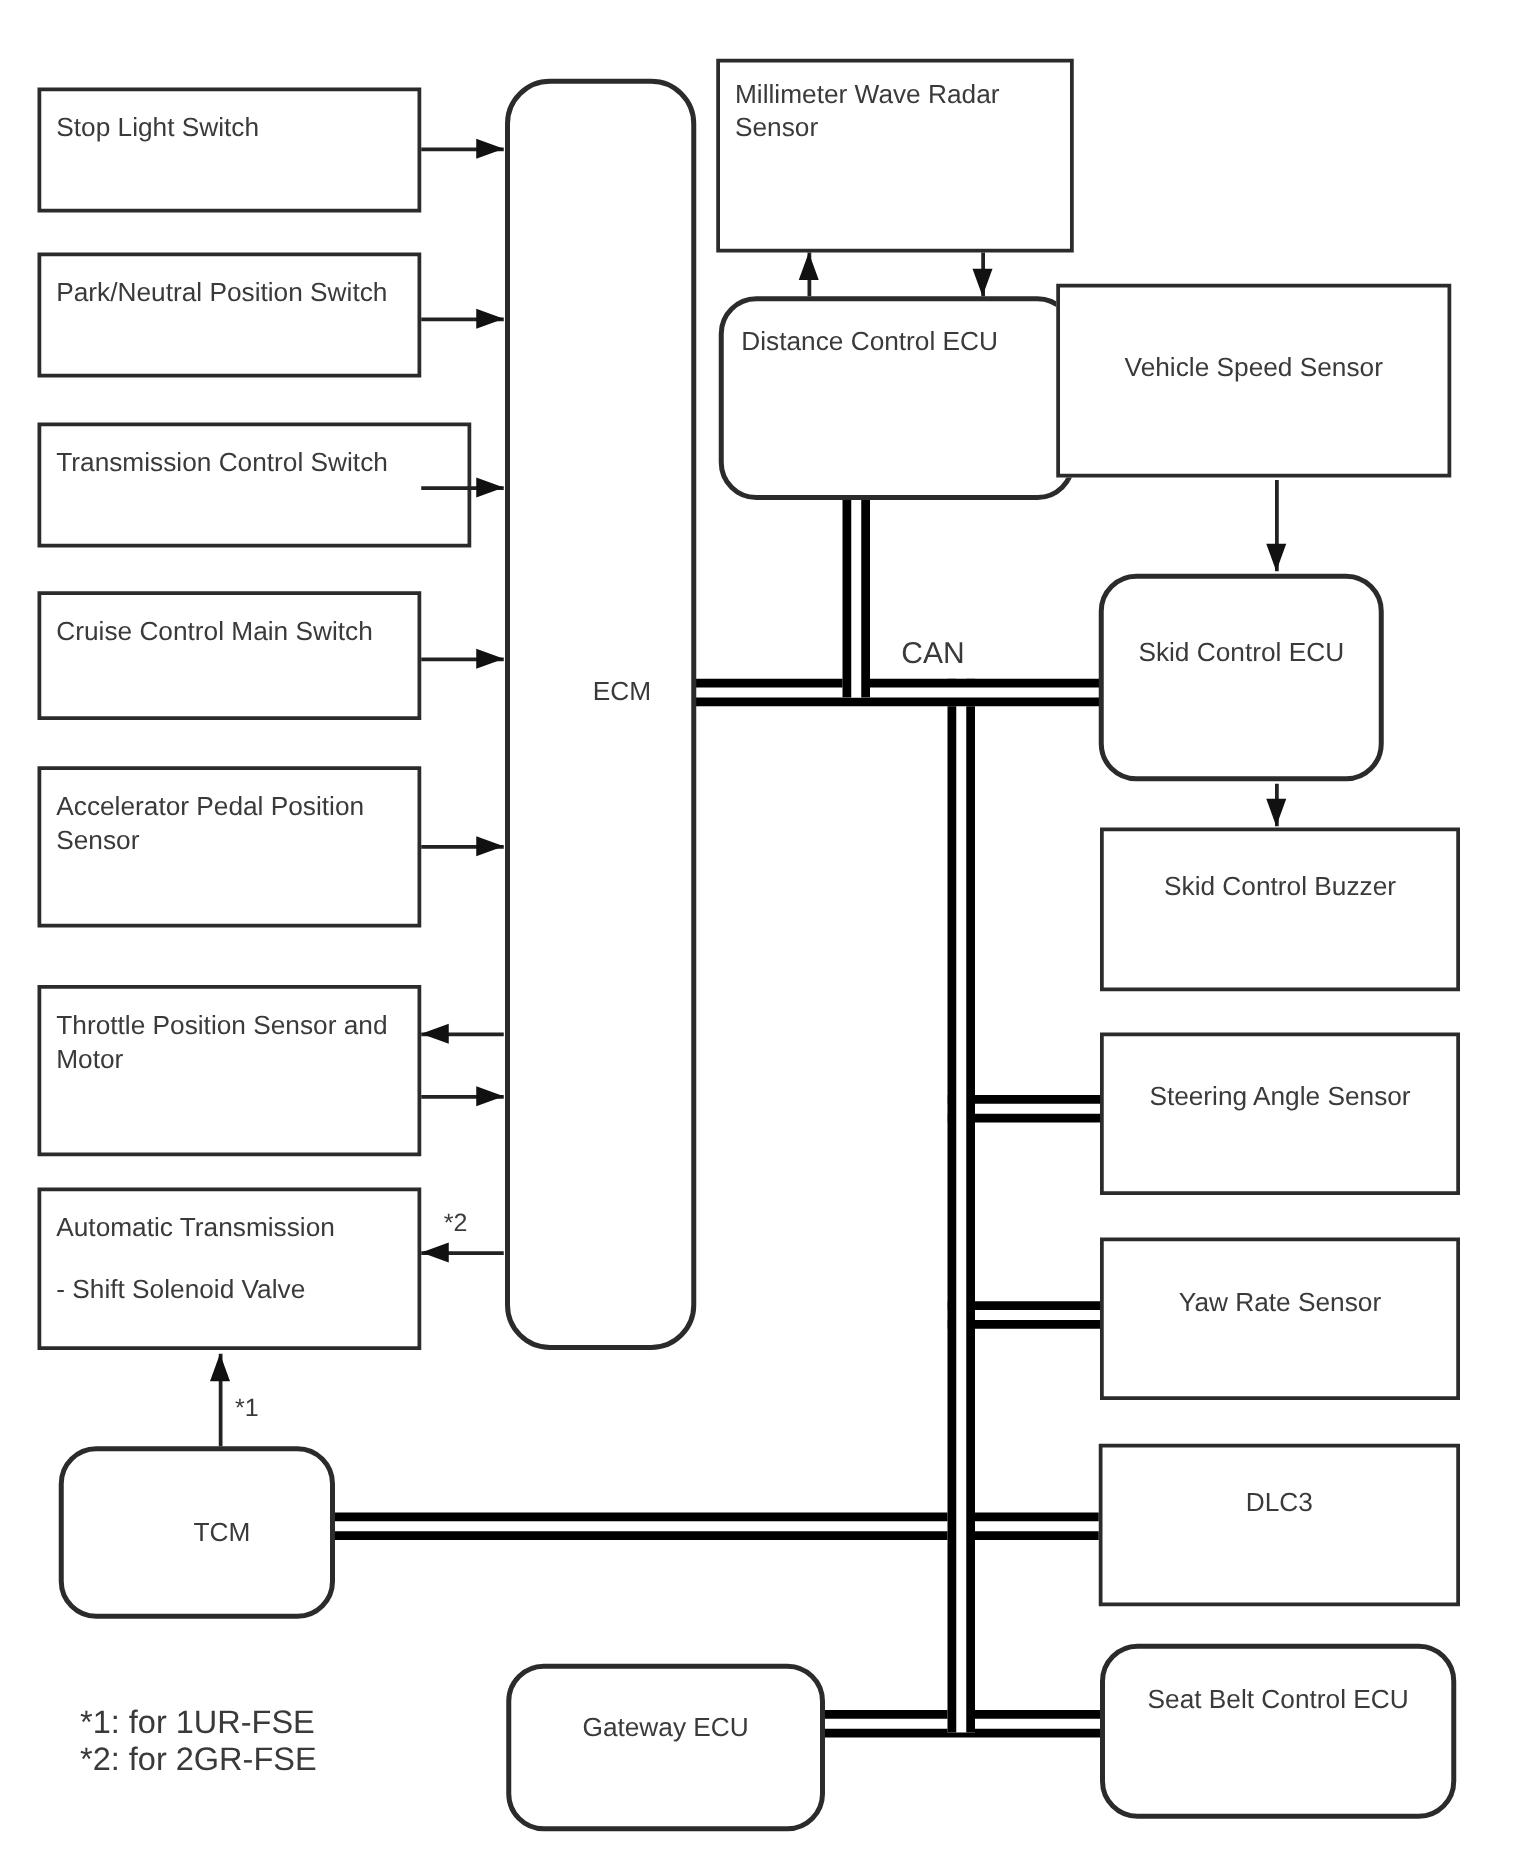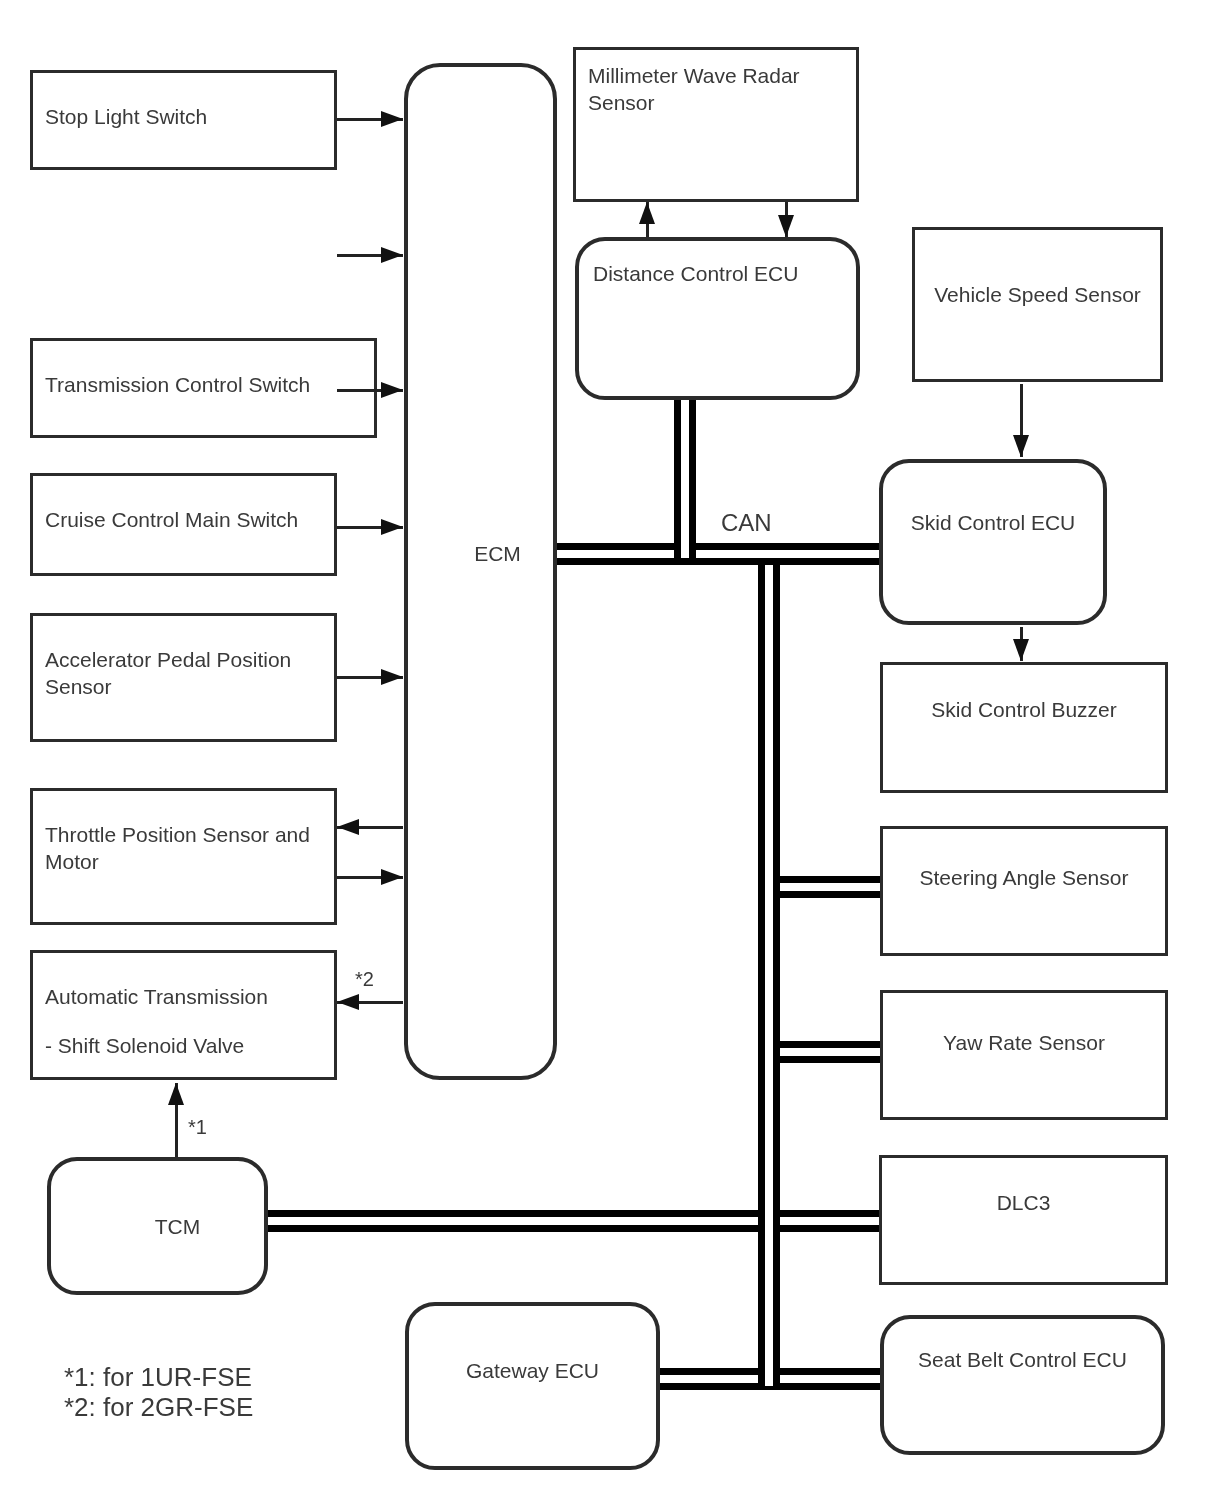--- a/index.html
+++ b/index.html
@@ -1,21 +1,21 @@
 <!DOCTYPE html>
 <html><head>
 <meta charset="utf-8">
 <style>
   html,body{margin:0;padding:0;background:#ffffff;}
   .canvas{position:relative;width:1210px;height:1498px;background:#fff;overflow:hidden;
           font-family:"Liberation Sans","DejaVu Sans",sans-serif;}
 
   
   .box{position:absolute;border:3px solid #2b2b2b;background:#fff;box-sizing:border-box;
-       z-index:5;font-size:21px;line-height:27px;color:#3a3a3a;padding:30px 14px 0 12px;}
+       z-index:5;font-size:21px;line-height:27px;color:#3a3a3a;padding:16px 14px 0 12px;}
   .rbox{border-width:4px;border-radius:30px;}
   .cmid{display:flex;align-items:center;justify-content:center;text-align:center;padding:0;}
   .cmid .lbl{position:relative;}
   .lbl2{display:block;margin-top:22px;}
 
   
   .hb{position:absolute;border-top:7px solid #000;border-bottom:7px solid #000;background:#fff;
       height:8px;box-sizing:content-box;}
   .vb{position:absolute;border-left:7px solid #000;border-right:7px solid #000;background:#fff;
       width:8px;box-sizing:content-box;}
@@ -44,20 +44,23 @@
   <div class="hb" style="left:656px;top:1368px;width:226px;z-index:1;"></div>
   <div class="hb" style="left:758px;top:876px;width:124px;z-index:1;"></div>
   <div class="hb" style="left:758px;top:1041px;width:124px;z-index:1;"></div>
   <div class="vb" style="left:758px;top:543px;height:843px;z-index:2;"></div>
   <div class="hb" style="left:555px;top:543px;width:326px;z-index:3;"></div>
   <div class="vb" style="left:674px;top:398px;height:160px;z-index:4;"></div>
 
   <div class="box" style="left:30px;top:70px;width:307px;height:100px;">
     <span class="lbl">Stop Light Switch</span>
   </div>
+  <div class="box" style="left:30px;top:202px;width:307px;height:100px;">
+    <span class="lbl">Park/Neutral Position Switch</span>
+  </div>
   <div class="box" style="left:30px;top:338px;width:347px;height:100px;">
     <span class="lbl">Transmission Control Switch</span>
   </div>
   <div class="box" style="left:30px;top:473px;width:307px;height:103px;">
     <span class="lbl">Cruise Control Main Switch</span>
   </div>
   <div class="box" style="left:30px;top:613px;width:307px;height:129px;">
     <span class="lbl">Accelerator Pedal Position Sensor</span>
   </div>
   <div class="box" style="left:30px;top:788px;width:307px;height:137px;">
@@ -71,21 +74,21 @@
   <div class="box rbox cmid" style="left:404px;top:63px;width:153px;height:1017px;border-radius:36px;">
     <span class="lbl" style="top:-18px;margin-left:34px;">ECM</span>
   </div>
   <div class="box" style="left:573px;top:47px;width:286px;height:155px;padding:12px 55px 0 12px;">
     <span class="lbl">Millimeter Wave Radar Sensor</span>
   </div>
   <div class="box rbox" style="left:575px;top:237px;width:285px;height:163px;padding:19px 20px 0 14px;">
     <span class="lbl">Distance Control ECU</span>
   </div>
 
-  <div class="box cmid" style="left:912px;top:227px;width:251px;height:155px;">
+  <div class="box cmid" style="left:845px;top:227px;width:316px;height:155px;">
     <span class="lbl" style="top:-10px;">Vehicle Speed Sensor</span>
   </div>
   <div class="box rbox cmid" style="left:879px;top:459px;width:228px;height:166px;">
     <span class="lbl" style="top:-20px;">Skid Control ECU</span>
   </div>
   <div class="box cmid" style="left:880px;top:662px;width:288px;height:131px;">
     <span class="lbl" style="top:-18px;">Skid Control Buzzer</span>
   </div>
   <div class="box cmid" style="left:880px;top:826px;width:288px;height:130px;">
     <span class="lbl" style="top:-14px;">Steering Angle Sensor</span>
@@ -96,21 +99,21 @@
   <div class="box cmid" style="left:879px;top:1155px;width:289px;height:130px;">
     <span class="lbl" style="top:-18px;">DLC3</span>
   </div>
   <div class="box rbox cmid" style="left:880px;top:1315px;width:285px;height:140px;">
     <span class="lbl" style="top:-26px;">Seat Belt Control ECU</span>
   </div>
 
   <div class="box rbox cmid" style="left:47px;top:1157px;width:221px;height:138px;padding-left:40px;">
     <span class="lbl">TCM</span>
   </div>
-  <div class="box rbox cmid" style="left:405px;top:1302px;width:255px;height:168px;">
+  <div class="box rbox cmid" style="left:405px;top:1331px;width:255px;height:134px;">
     <span class="lbl" style="top:-16px;">Gateway ECU</span>
   </div>
 
   <div class="arrow ar" style="left:337px;top:111px;width:66px;height:16px;">
       <div class="ln"></div>
       <div class="hd"></div>
     </div>
   <div class="arrow ar" style="left:337px;top:247px;width:66px;height:16px;">
       <div class="ln"></div>
       <div class="hd"></div>

